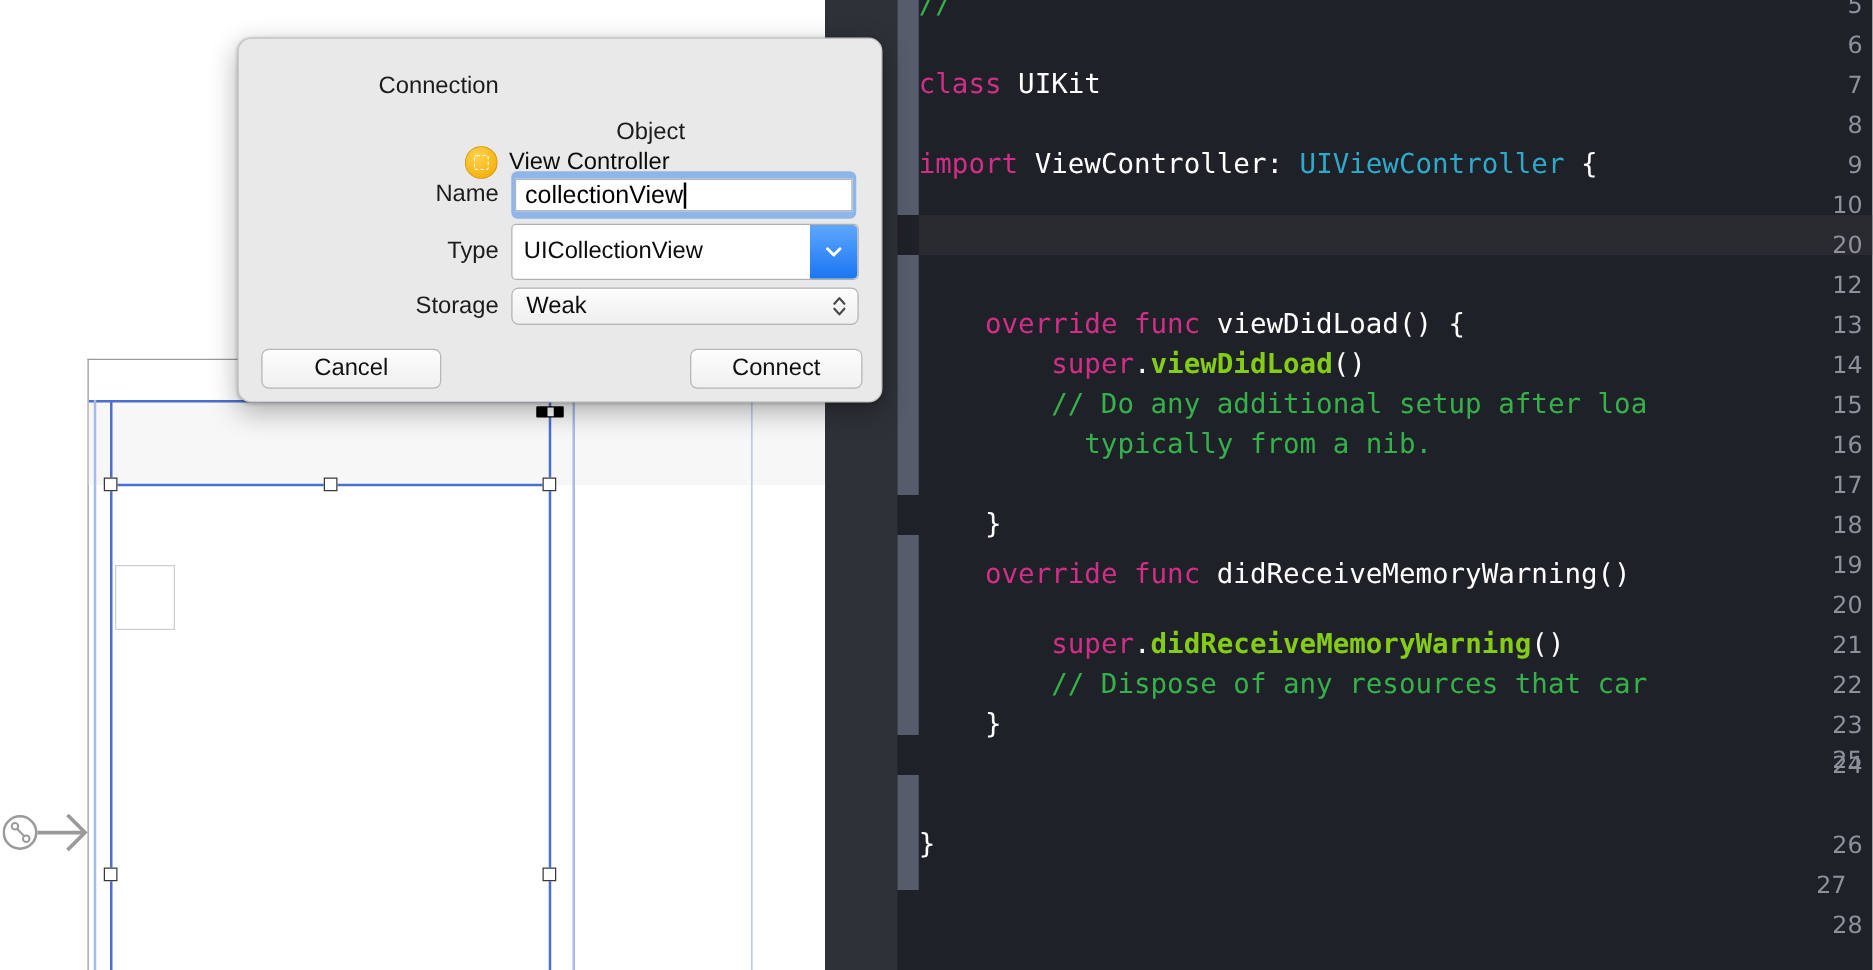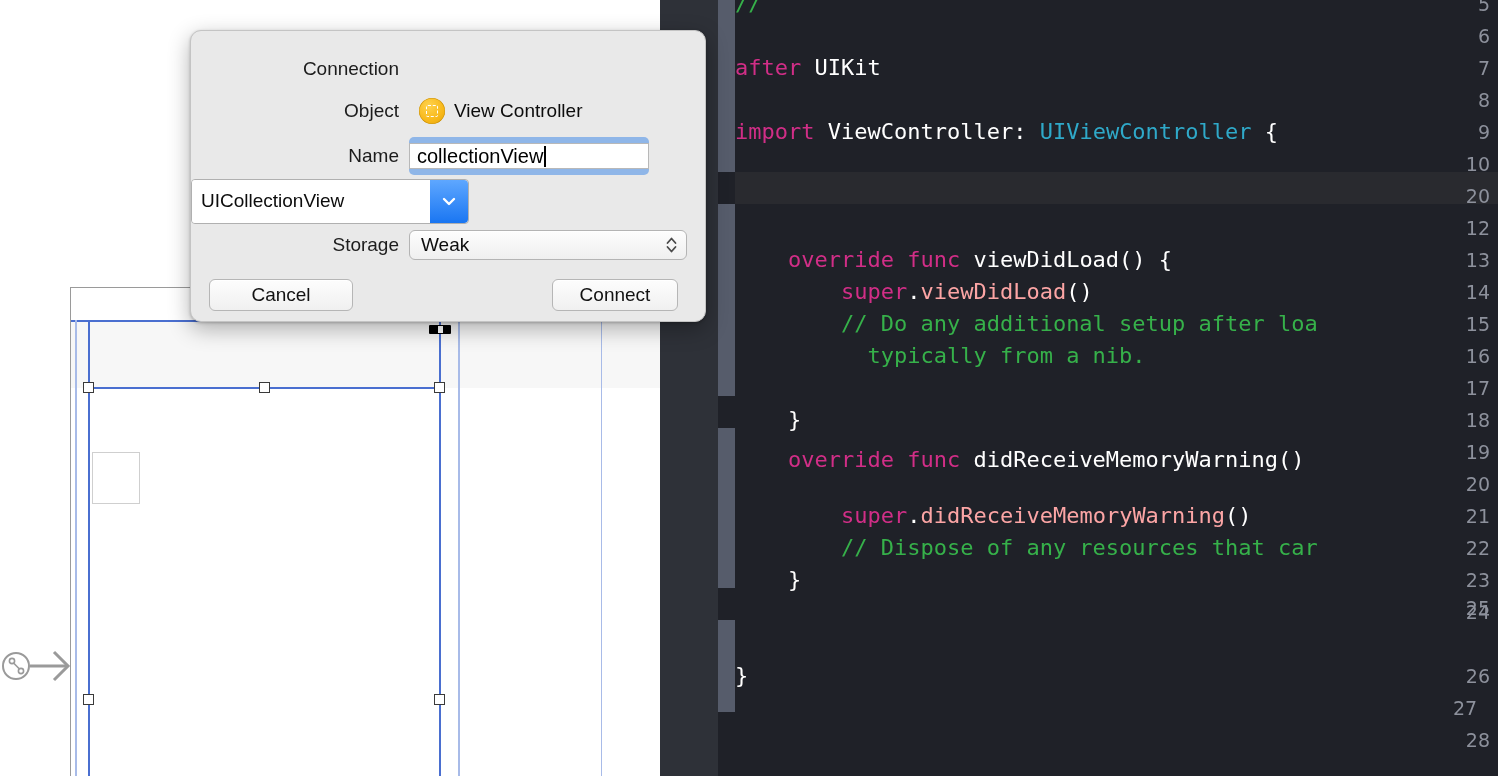--- a/index.html
+++ b/index.html
@@ -127,21 +127,21 @@
   }
   .band {
     position: absolute; left: 75px;
     width: 763px;
     background: #292a2f;
   }
   .tok-kw   { color: #d12e87; }
   .tok-type { color: #2fa9c9; }
   .tok-cmt  { color: #36b14a; }
   .tok-plain{ color: #ffffff; }
-  .tok-call { color: #fca5a5; }
+  .tok-call { color: #84cc16; font-weight: bold; }
 
   
   #dialog {
     position: absolute;
     left: 190px; top: 30px;
     width: 516px; height: 292px;
     background: #e9e9e9;
     border-radius: 11px;
     box-shadow: 0 7px 22px rgba(0,0,0,0.30), 0 1px 3px rgba(0,0,0,0.22);
     border: 1px solid #c4c4c4;
@@ -196,21 +196,21 @@
   }
   .vc-icon-inner {
     width: 12px; height: 12px;
     border: 1.6px dashed #ffffff;
     border-radius: 2px;
     box-sizing: border-box;
   }
   
   .field-wrap {
     position: relative;
-    width: 240px; height: 38px;
+    width: 276px; height: 38px;
     background: #8fb6e8;
     border-radius: 5px;
     display: flex; align-items: center; justify-content: center;
     box-sizing: border-box;
   }
   .field {
     width: 270px; height: 26px;
     background: #ffffff;
     border: 1px solid #b8b8b8;
     box-sizing: border-box;
@@ -314,21 +314,21 @@
     <div class="changebar" style="top:0px;   height:172px;"></div>
     <div class="changebar" style="top:204px; height:192px;"></div>
     <div class="changebar" style="top:428px; height:160px;"></div>
     <div class="changebar" style="top:620px; height:92px;"></div>
 
     <div class="band" style="top:172px; height:32px;"></div>
 
     <div class="code-area" id="code-area">
         <div class="code-line" style="top: -12px;"><span class="tok-cmt">//</span></div>
         <div class="code-line" style="top: 20px;"></div>
-        <div class="code-line" style="top: 52px;"><span class="tok-kw">after</span><span class="tok-plain"> UIKit</span></div>
+        <div class="code-line" style="top: 52px;"><span class="tok-kw">class</span><span class="tok-plain"> UIKit</span></div>
         <div class="code-line" style="top: 84px;"></div>
         <div class="code-line" style="top: 116px;"><span class="tok-kw">import</span><span class="tok-plain"> ViewController: </span><span class="tok-type">UIViewController</span><span class="tok-plain"> {</span></div>
         <div class="code-line" style="top: 148px;"></div>
         <div class="code-line" style="top: 180px;"></div>
         <div class="code-line" style="top: 212px;"></div>
         <div class="code-line" style="top: 244px;"><span class="tok-plain">    </span><span class="tok-kw">override func</span><span class="tok-plain"> viewDidLoad() {</span></div>
         <div class="code-line" style="top: 276px;"><span class="tok-plain">        </span><span class="tok-kw">super</span><span class="tok-plain">.</span><span class="tok-call">viewDidLoad</span><span class="tok-plain">()</span></div>
         <div class="code-line" style="top: 308px;"><span class="tok-cmt">        // Do any additional setup after loa</span></div>
         <div class="code-line" style="top: 340px;"><span class="tok-cmt">          typically from a nib.</span></div>
         <div class="code-line" style="top: 372px;"></div>
@@ -371,41 +371,42 @@
         <div class="gutter-num" style="top: 724px;">28</div>
       </div>
   </div>
 
   <div id="dialog">
 
     <div class="row" style="top:22px;">
       <div class="row-label">Connection</div>
     </div>
 
-    <div class="row" style="top:64px;">
+    <div class="row" style="top:64px;flex-direction:column;">
       <div class="row-label">Object</div>
       <div class="obj-val">
         <span class="vc-icon">
           <span class="vc-icon-inner"></span>
         </span>
         <span>View Controller</span>
       </div>
     </div>
 
     <div class="row" style="top:104px; height:42px;">
       <div class="row-label">Name</div>
       <div class="field-wrap">
         <div class="field">
           <span>collectionView</span>
             <span class="caret"></span>
         </div>
       </div>
     </div>
 
     <div class="row" style="top:154px;">
+      <div class="row-label">Type</div>
       <div class="combo">
         <div class="combo-text">UICollectionView</div>
         <div class="combo-btn">
           <svg width="18" height="12" viewBox="0 0 18 12">
             <polyline points="4,4 9,9 14,4" fill="none" stroke="#ffffff" stroke-width="2.4" stroke-linecap="round" stroke-linejoin="round"></polyline>
           </svg>
         </div>
       </div>
     </div>
 
@@ -416,16 +417,16 @@
         <span class="stepper">
           <svg width="13" height="20" viewBox="0 0 13 20">
             <polyline points="2.5,8 6.5,3.5 10.5,8" fill="none" stroke="#4a4a4a" stroke-width="1.8" stroke-linecap="round" stroke-linejoin="round"></polyline>
             <polyline points="2.5,12 6.5,16.5 10.5,12" fill="none" stroke="#4a4a4a" stroke-width="1.8" stroke-linecap="round" stroke-linejoin="round"></polyline>
           </svg>
         </span>
       </div>
     </div>
 
     <div class="btn" style="left:18px; top:248px; width:144px;">Cancel</div>
-    <div class="btn" style="left:361px; top:248px; width:126px;">Connect</div>
+    <div class="btn" style="left:361px; top:248px; width:138px;">Connect</div>
   </div>
 
 </div>
 
 </body></html>

